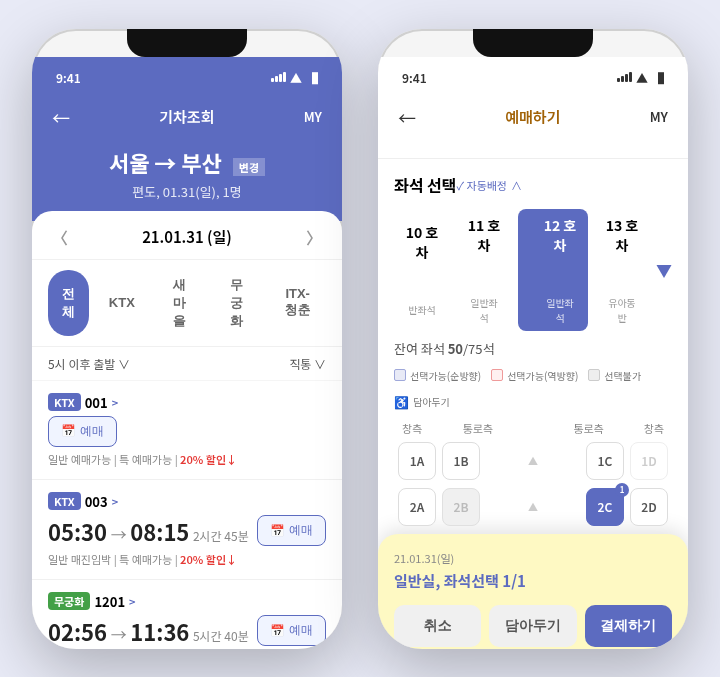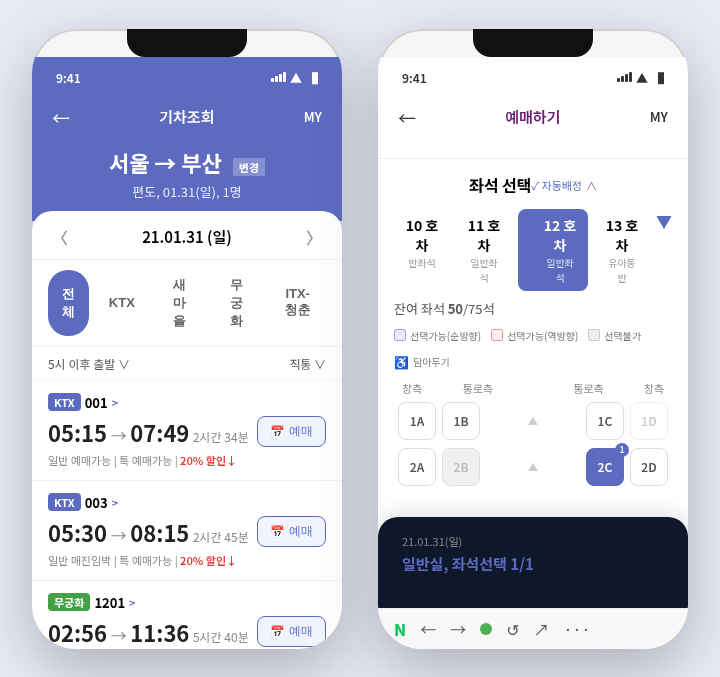--- a/index.html
+++ b/index.html
@@ -192,47 +192,47 @@
     }
     .seat-section {
       background: white;
       padding: 14px 16px 0;
     }
     .section-title {
       font-size: 16px;
       font-weight: 700;
       margin-bottom: 12px;
       display: flex;
-      justify-content: center;
+      justify-content: flex-start;
       align-items: center;
     }
     .auto-assign {
       font-size: 11px;
       color: #5c6bc0;
       font-weight: 400;
       display: flex;
       align-items: center;
       gap: 4px;
     }
     .car-tabs {
       display: flex;
-      align-items: flex-start;
+      align-items: center;
       gap: 6px;
       margin-bottom: 8px;
       overflow-x: auto;
     }
     .car-tab {
       text-align: center;
       padding: 6px 10px;
       border-radius: 8px;
       cursor: pointer;
       min-width: 52px;
     }
     .car-tab .car-num { font-size: 14px; font-weight: 700; }
-    .car-tab .car-type { font-size: 10px; color: #999; }
+    .car-tab .car-type { font-size: 10px; color: #999; margin-top: 40px; }
     .car-tab.active { background: #5c6bc0; padding-left: 24px; }
     .car-tab.active .car-num { color: white; }
     .car-tab.active .car-type { color: rgba(255,255,255,0.8); }
     .seats-remaining {
       font-size: 13px;
       color: #555;
       margin: 6px 0 10px;
     }
     .seats-remaining span { font-weight: 700; }
     .legend {
@@ -293,23 +293,23 @@
       background: #5c6bc0;
       color: white;
       border-radius: 50%;
       width: 14px; height: 14px;
       font-size: 8px;
       display: flex; align-items: center; justify-content: center;
     }
 
     
     .bottom-sheet {
-      background: #0f172a;
+      background: #fef9c3;
       border-radius: 20px 20px 0 0;
-      padding: 16px 24px 20px;
+      padding: 16px 16px 20px;
       box-shadow: 0 -4px 20px rgba(0,0,0,0.12);
       margin-top: auto;
     }
     .bottom-sheet-date { font-size: 11px; color: #888; margin-bottom: 4px; }
     .bottom-sheet-info { font-size: 15px; font-weight: 700; margin-bottom: 14px; }
     .bottom-sheet-info span { color: #5c6bc0; }
     .bottom-btns { display: flex; gap: 8px; }
     .btn-cancel, .btn-save, .btn-pay {
       flex: 1;
       padding: 12px 0;
@@ -402,26 +402,20 @@
 
       <div class="train-list">
 
         <div class="train-item">
           <div class="train-number">
             <span class="train-badge">KTX</span>
             <span>001</span>
             <span class="arrow-label">&gt;</span>
           </div>
           <div class="train-time-row">
-            <div>
-              <span class="train-times">05:15</span>
-              <span style="font-size:16px;color:#888;"> → </span>
-              <span class="train-times">07:49</span>
-              <span class="train-duration">2시간 34분</span>
-            </div>
             <button class="book-btn">
               <span>📅</span>
               <span>예매</span>
             </button>
           </div>
           <div class="avail-row">
             <span>일반 예매가능</span>
             <span> | </span>
             <span>특 예매가능</span>
             <span> | </span>
@@ -494,21 +488,21 @@
             <span style="height:10px;background:#333"></span>
         </div>
         <span>▲</span>
         <span>▐</span>
       </div>
     </div>
 
     <div class="phone2-header">
       <div class="nav-bar">
         <span class="nav-back" style="color:#333">←</span>
-        <span class="nav-title" style="color:#701a75">예매하기</span>
+        <span class="nav-title" style="color:#a16207">예매하기</span>
         <span class="nav-right" style="color:#333">MY</span>
       </div>
     </div>
 
     <div style="flex:1;overflow-y:auto;background:#fff;display:flex;flex-direction:column;">
       <div class="seat-section">
         <div class="section-title">
           <span>좌석 선택</span>
           <div class="auto-assign">
             <span>✓ 자동배정</span>
@@ -595,20 +589,25 @@
         </div>
 
       </div>
 
       <div style="flex:1"></div>
 
       <div class="bottom-sheet">
         <div class="bottom-sheet-date">21.01.31(일)</div>
         <div class="bottom-sheet-info">
           <span>일반실, 좌석선택 </span><span style="color:#5c6bc0;">1/1</span>
+        </div>
+        <div class="bottom-btns">
+          <button class="btn-cancel">취소</button>
+          <button class="btn-save">담아두기</button>
+          <button class="btn-pay">결제하기</button>
         </div>
       </div>
 
       <div class="browser-bar">
         <span class="browser-icon" style="font-weight:800;color:#03c75a;">N</span>
         <span class="browser-icon">←</span>
         <span class="browser-icon">→</span>
         <div class="browser-dot"></div>
         <span class="browser-icon">↺</span>
         <span class="browser-icon">↗</span>

